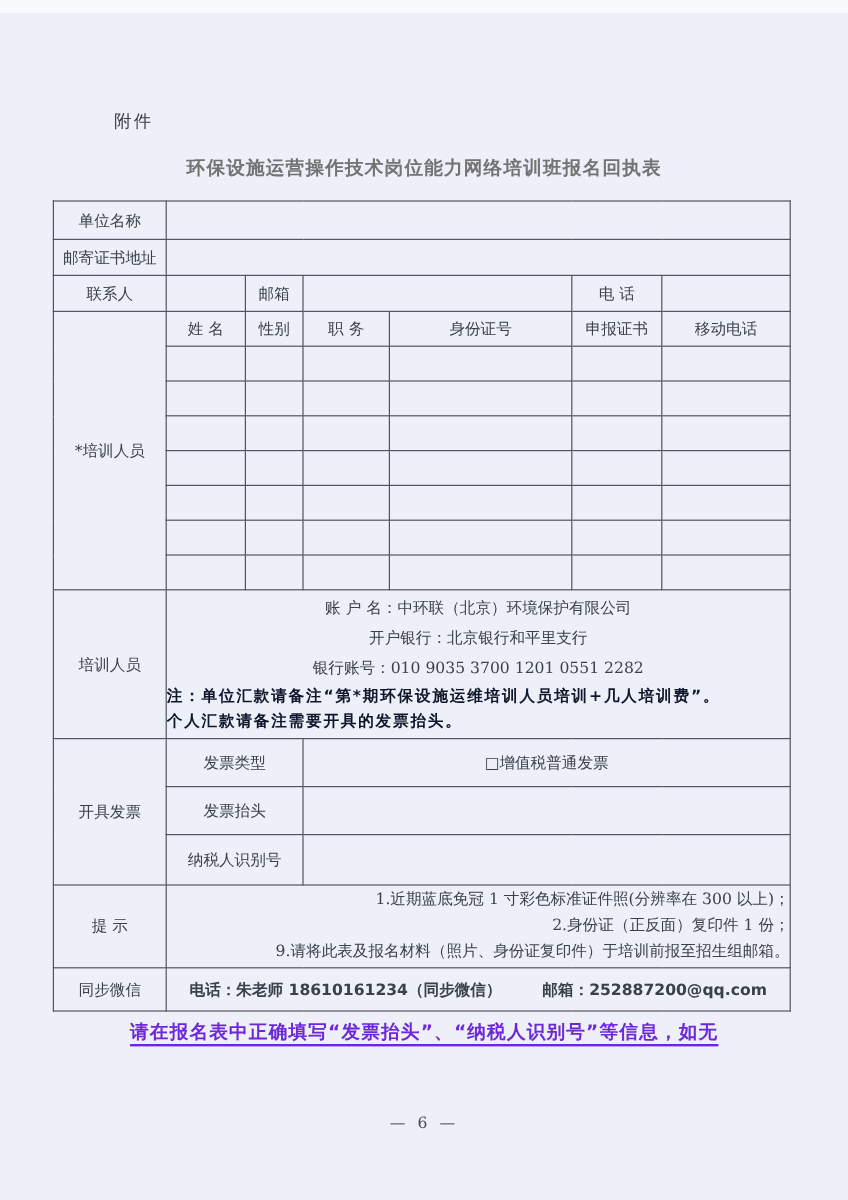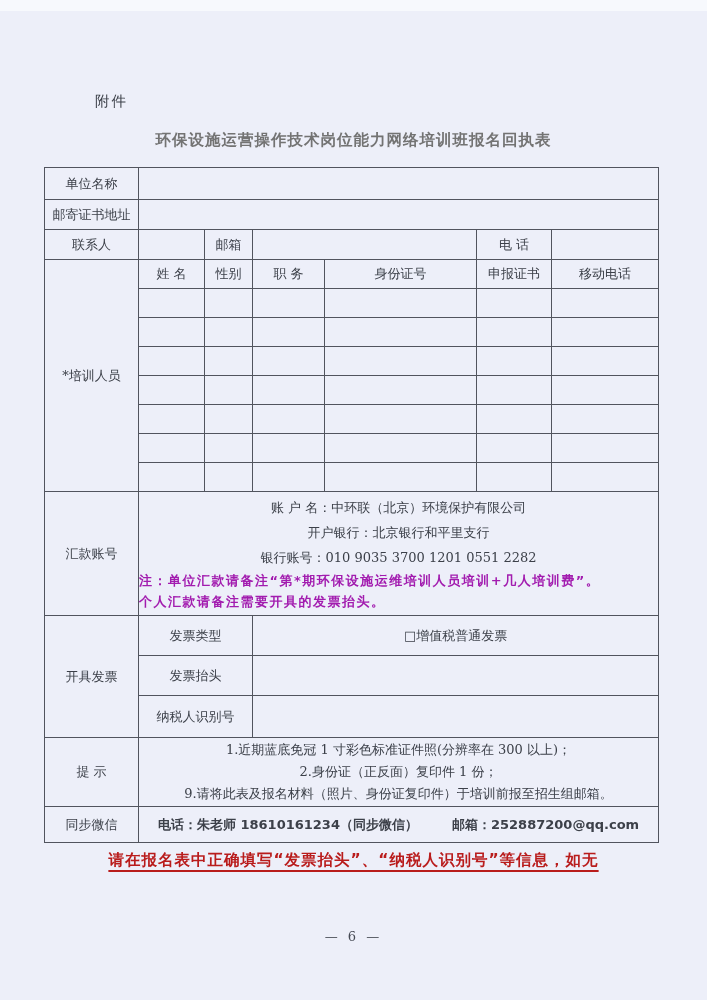--- a/index.html
+++ b/index.html
@@ -27,30 +27,30 @@
     padding:0;
     font-size:13px;
     vertical-align:middle;
     text-align:center;
     color:#3c4049;
     overflow:hidden;
   }
   td.lbl{text-align:center;}
   td.blank{background:transparent;}
   .left-pad{text-align:left;padding:4px 6px 4px 8px;}
-  .bold-sans{font-family:"DejaVu Sans","Liberation Sans",sans-serif;font-weight:700;color:#a21caf;}
+  .bold-sans{font-family:"DejaVu Sans","Liberation Sans",sans-serif;font-weight:700;color:#0f172a;}
   .remit-line{line-height:25px;text-align:center;}
   .remit-note{line-height:21px;letter-spacing:1.5px;text-align:left;}
-  .tips-line{line-height:22px;text-align:center;font-size:13px;}
+  .tips-line{line-height:22px;text-align:right;font-size:13px;}
   .contact-row-content{text-align:left;padding-left:8px;}
   .contact-row-content .gap{display:inline-block;width:34px;}
   .footer-note{
     position:absolute;left:0;width:707px;text-align:center;
     font-family:"DejaVu Sans","Liberation Sans",sans-serif;
-    font-weight:700;font-size:15.5px;letter-spacing:1px;color:#b91c1c;
+    font-weight:700;font-size:15.5px;letter-spacing:1px;color:#6d28d9;
     text-decoration:underline;text-underline-offset:5px;text-decoration-thickness:1.5px;
   }
   .footer-line1{top:850px;}
   .footer-line2{top:884px;}
   .page-number{
     position:absolute;left:0;top:929px;width:707px;text-align:center;
     font-size:13px;letter-spacing:3px;color:#464a54;
   }
 </style>
 </head>
@@ -149,21 +149,21 @@
         </tr>
         <tr style="height: 29px;">
           <td class="blank"></td>
           <td class="blank"></td>
           <td class="blank"></td>
           <td class="blank"></td>
           <td class="blank"></td>
           <td class="blank"></td>
         </tr>
       <tr style="height:124px">
-        <td class="lbl">汇款账号</td>
+        <td class="lbl">培训人员</td>
         <td colspan="6" class="left-pad">
           <div class="remit-line">账 户 名：中环联（北京）环境保护有限公司</div>
           <div class="remit-line">开户银行：北京银行和平里支行</div>
           <div class="remit-line">银行账号：010 9035 3700 1201 0551 2282</div>
           <div class="remit-note bold-sans">注：单位汇款请备注“第*期环保设施运维培训人员培训+几人培训费”。</div>
           <div class="remit-note bold-sans">个人汇款请备注需要开具的发票抬头。</div>
         </td>
       </tr>
       <tr style="height:40px">
         <td class="lbl" rowspan="3">开具发票</td>

